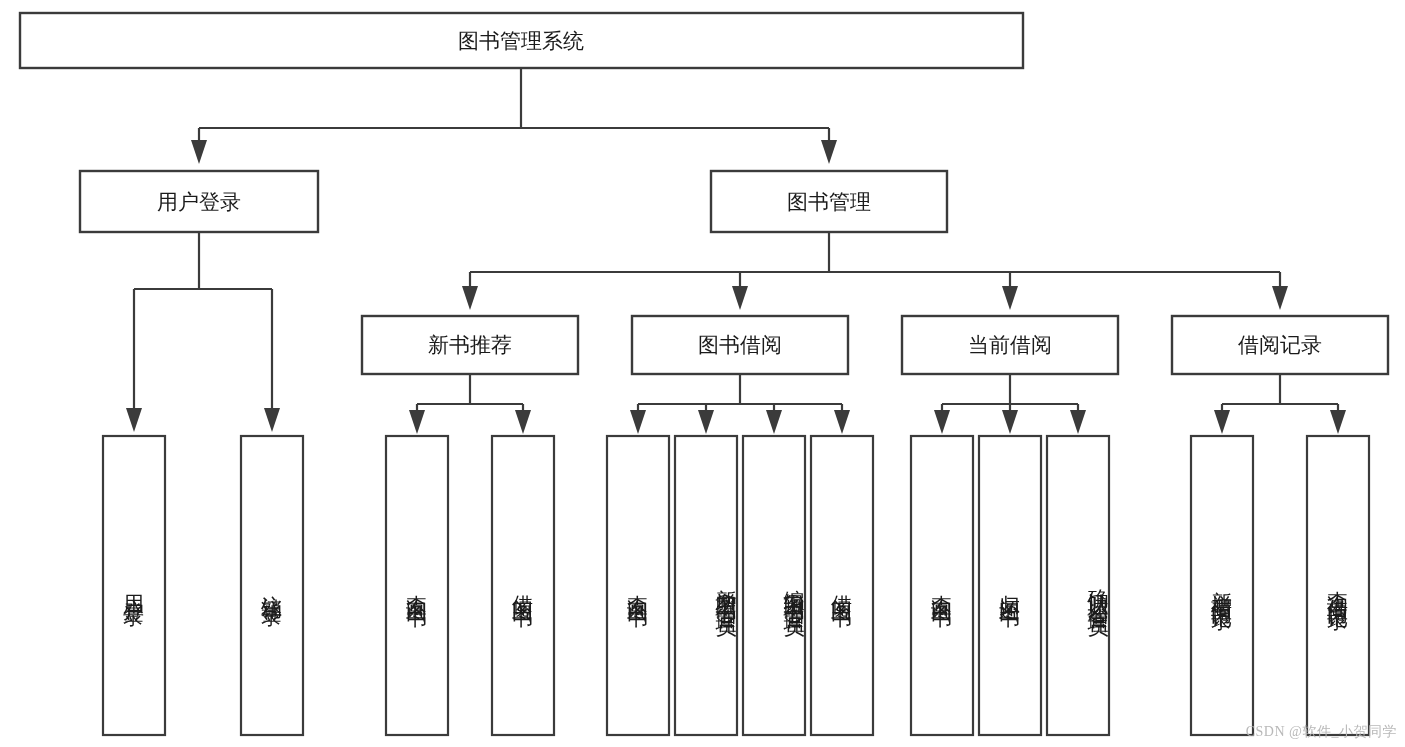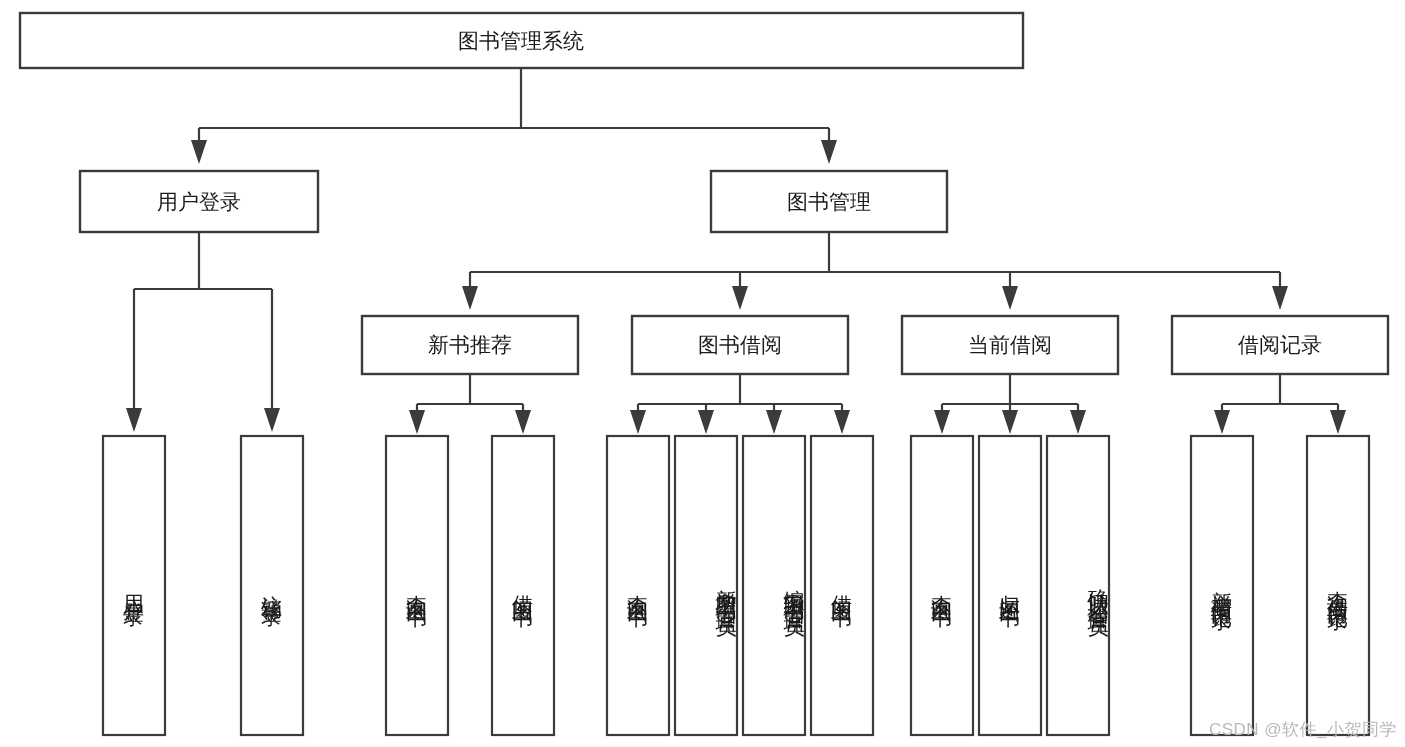--- a/index.html
+++ b/index.html
@@ -69,22 +69,22 @@
     white-space: nowrap;
     pointer-events: none;
   }
   .leaf-label-wrap.center {
     align-items: center;
   }
   .watermark {
     position: absolute;
     right: 8px;
     bottom: 6px;
-    font-family: Liberation Sans, sans-serif;
-    font-size: 17px;
+    font-family: Liberation Serif, serif;
+    font-size: 14px;
     color: #b9b9b9;
     letter-spacing: 0.5px;
     white-space: nowrap;
   }
 </style>
 </head>
 <body>
 
 <div id="diagram-root">
 

